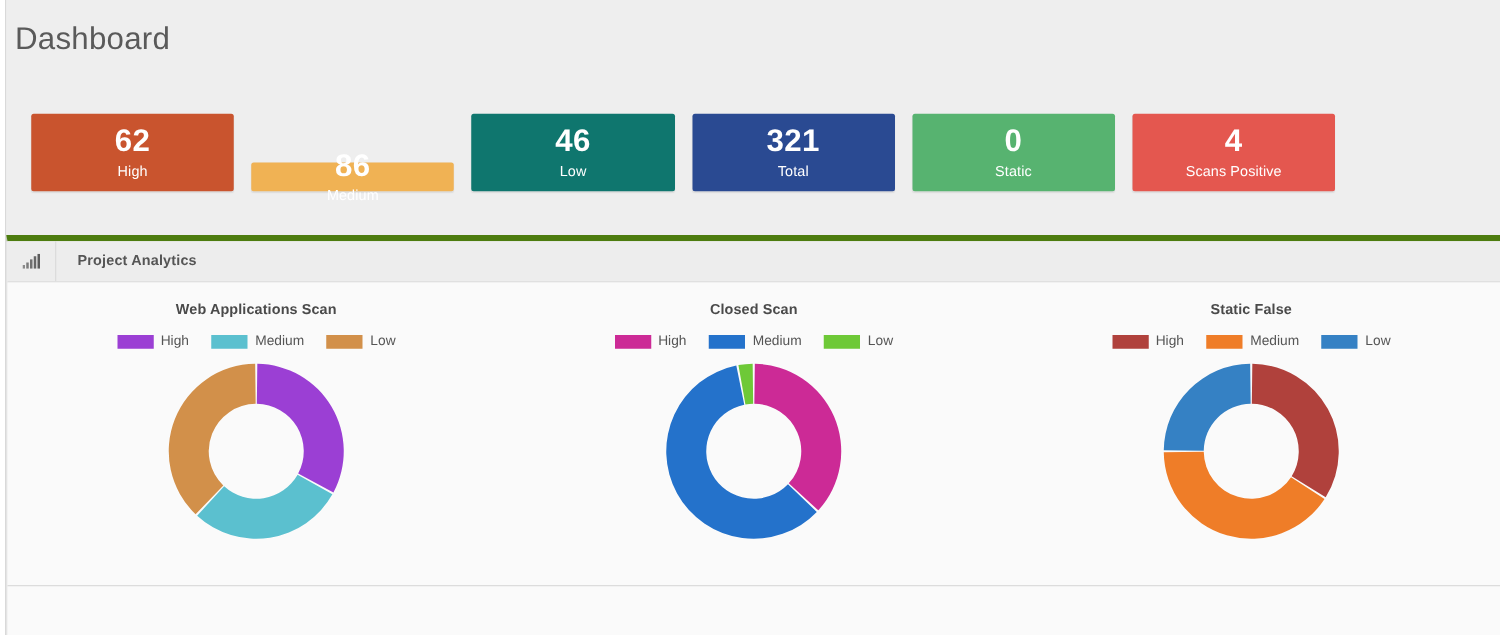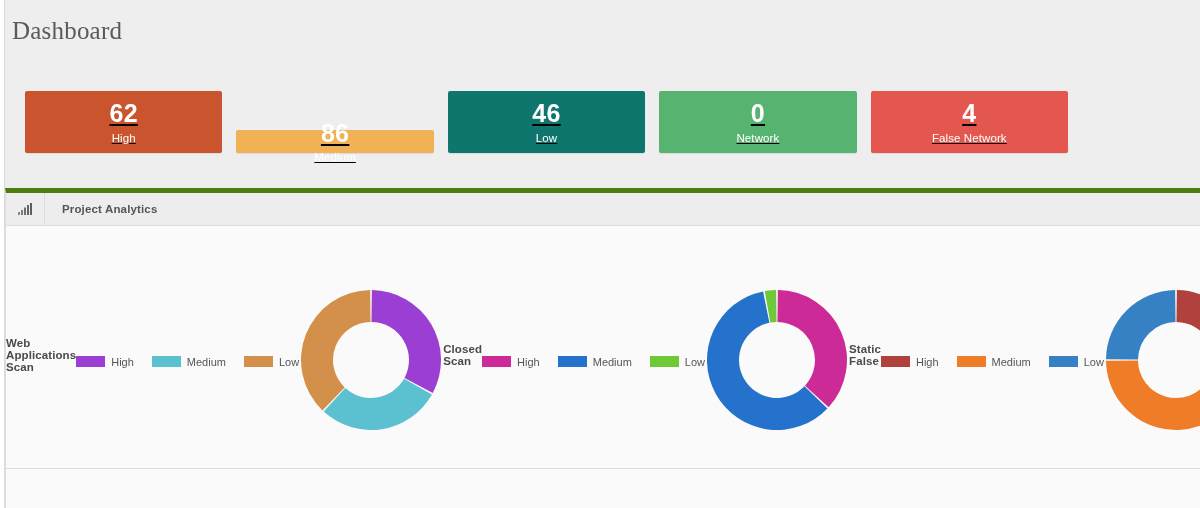--- a/index.html
+++ b/index.html
@@ -27,33 +27,31 @@
 
   
   #page-title {
     position: absolute;
     left: 12px;
     top: 17px;
     font-size: 25px;
     font-weight: 400;
     color: #5a5a5a;
     letter-spacing: 0.2px;
-    font-family: Liberation Serif, serif;
   }
 
   
   #stat-cards {
     position: absolute;
     left: 25px;
     top: 91px;
     width: 1043px;
     height: 62px;
     display: flex;
     gap: 14px;
-    text-decoration: underline;
   }
   .stat-card {
     flex: 1 1 0;
     border-radius: 2px;
     display: flex;
     flex-direction: column;
     align-items: center;
     justify-content: center;
     color: #ffffff;
     box-shadow: 0 1px 1px rgba(0,0,0,0.08);
@@ -114,20 +112,21 @@
     display: flex;
   }
   #panel-footer {
     height: 44px;
     background: #fafafa;
   }
 
   .chart-block {
     flex: 1 1 0;
     display: flex;
+    flex-direction: column;
     align-items: center;
     padding-top: 16px;
     box-sizing: border-box;
   }
   .chart-title {
     font-size: 11.5px;
     font-weight: bold;
     color: #4a4a4a;
     letter-spacing: 0.1px;
   }
@@ -171,27 +170,31 @@
       <div class="stat-label">High</div>
     </div>
     <div class="stat-card" style="background: rgb(240, 178, 84); margin-top: 39px;">
       <div class="stat-value">86</div>
       <div class="stat-label">Medium</div>
     </div>
     <div class="stat-card" style="background: #0f766e;">
       <div class="stat-value">46</div>
       <div class="stat-label">Low</div>
     </div>
+    <div class="stat-card" style="background: rgb(42, 74, 146);">
+      <div class="stat-value">321</div>
+      <div class="stat-label">Total</div>
+    </div>
     <div class="stat-card" style="background: rgb(87, 179, 112);">
       <div class="stat-value">0</div>
-      <div class="stat-label">Network</div>
+      <div class="stat-label">Static</div>
     </div>
     <div class="stat-card" style="background: rgb(228, 87, 79);">
       <div class="stat-value">4</div>
-      <div class="stat-label">False Network</div>
+      <div class="stat-label">Scans Positive</div>
     </div>
   </div>
 
 <div id="analytics-panel">
   <div id="panel-header">
     <div id="panel-icon-box">
       <svg width="15" height="12" viewBox="0 0 15 12" aria-hidden="true">
         <rect x="0" y="9" width="2" height="3" fill="#8a8a8a"></rect>
         <rect x="3" y="7" width="2" height="5" fill="#7d7d7d"></rect>
         <rect x="6" y="4.5" width="2" height="7.5" fill="#707070"></rect>

